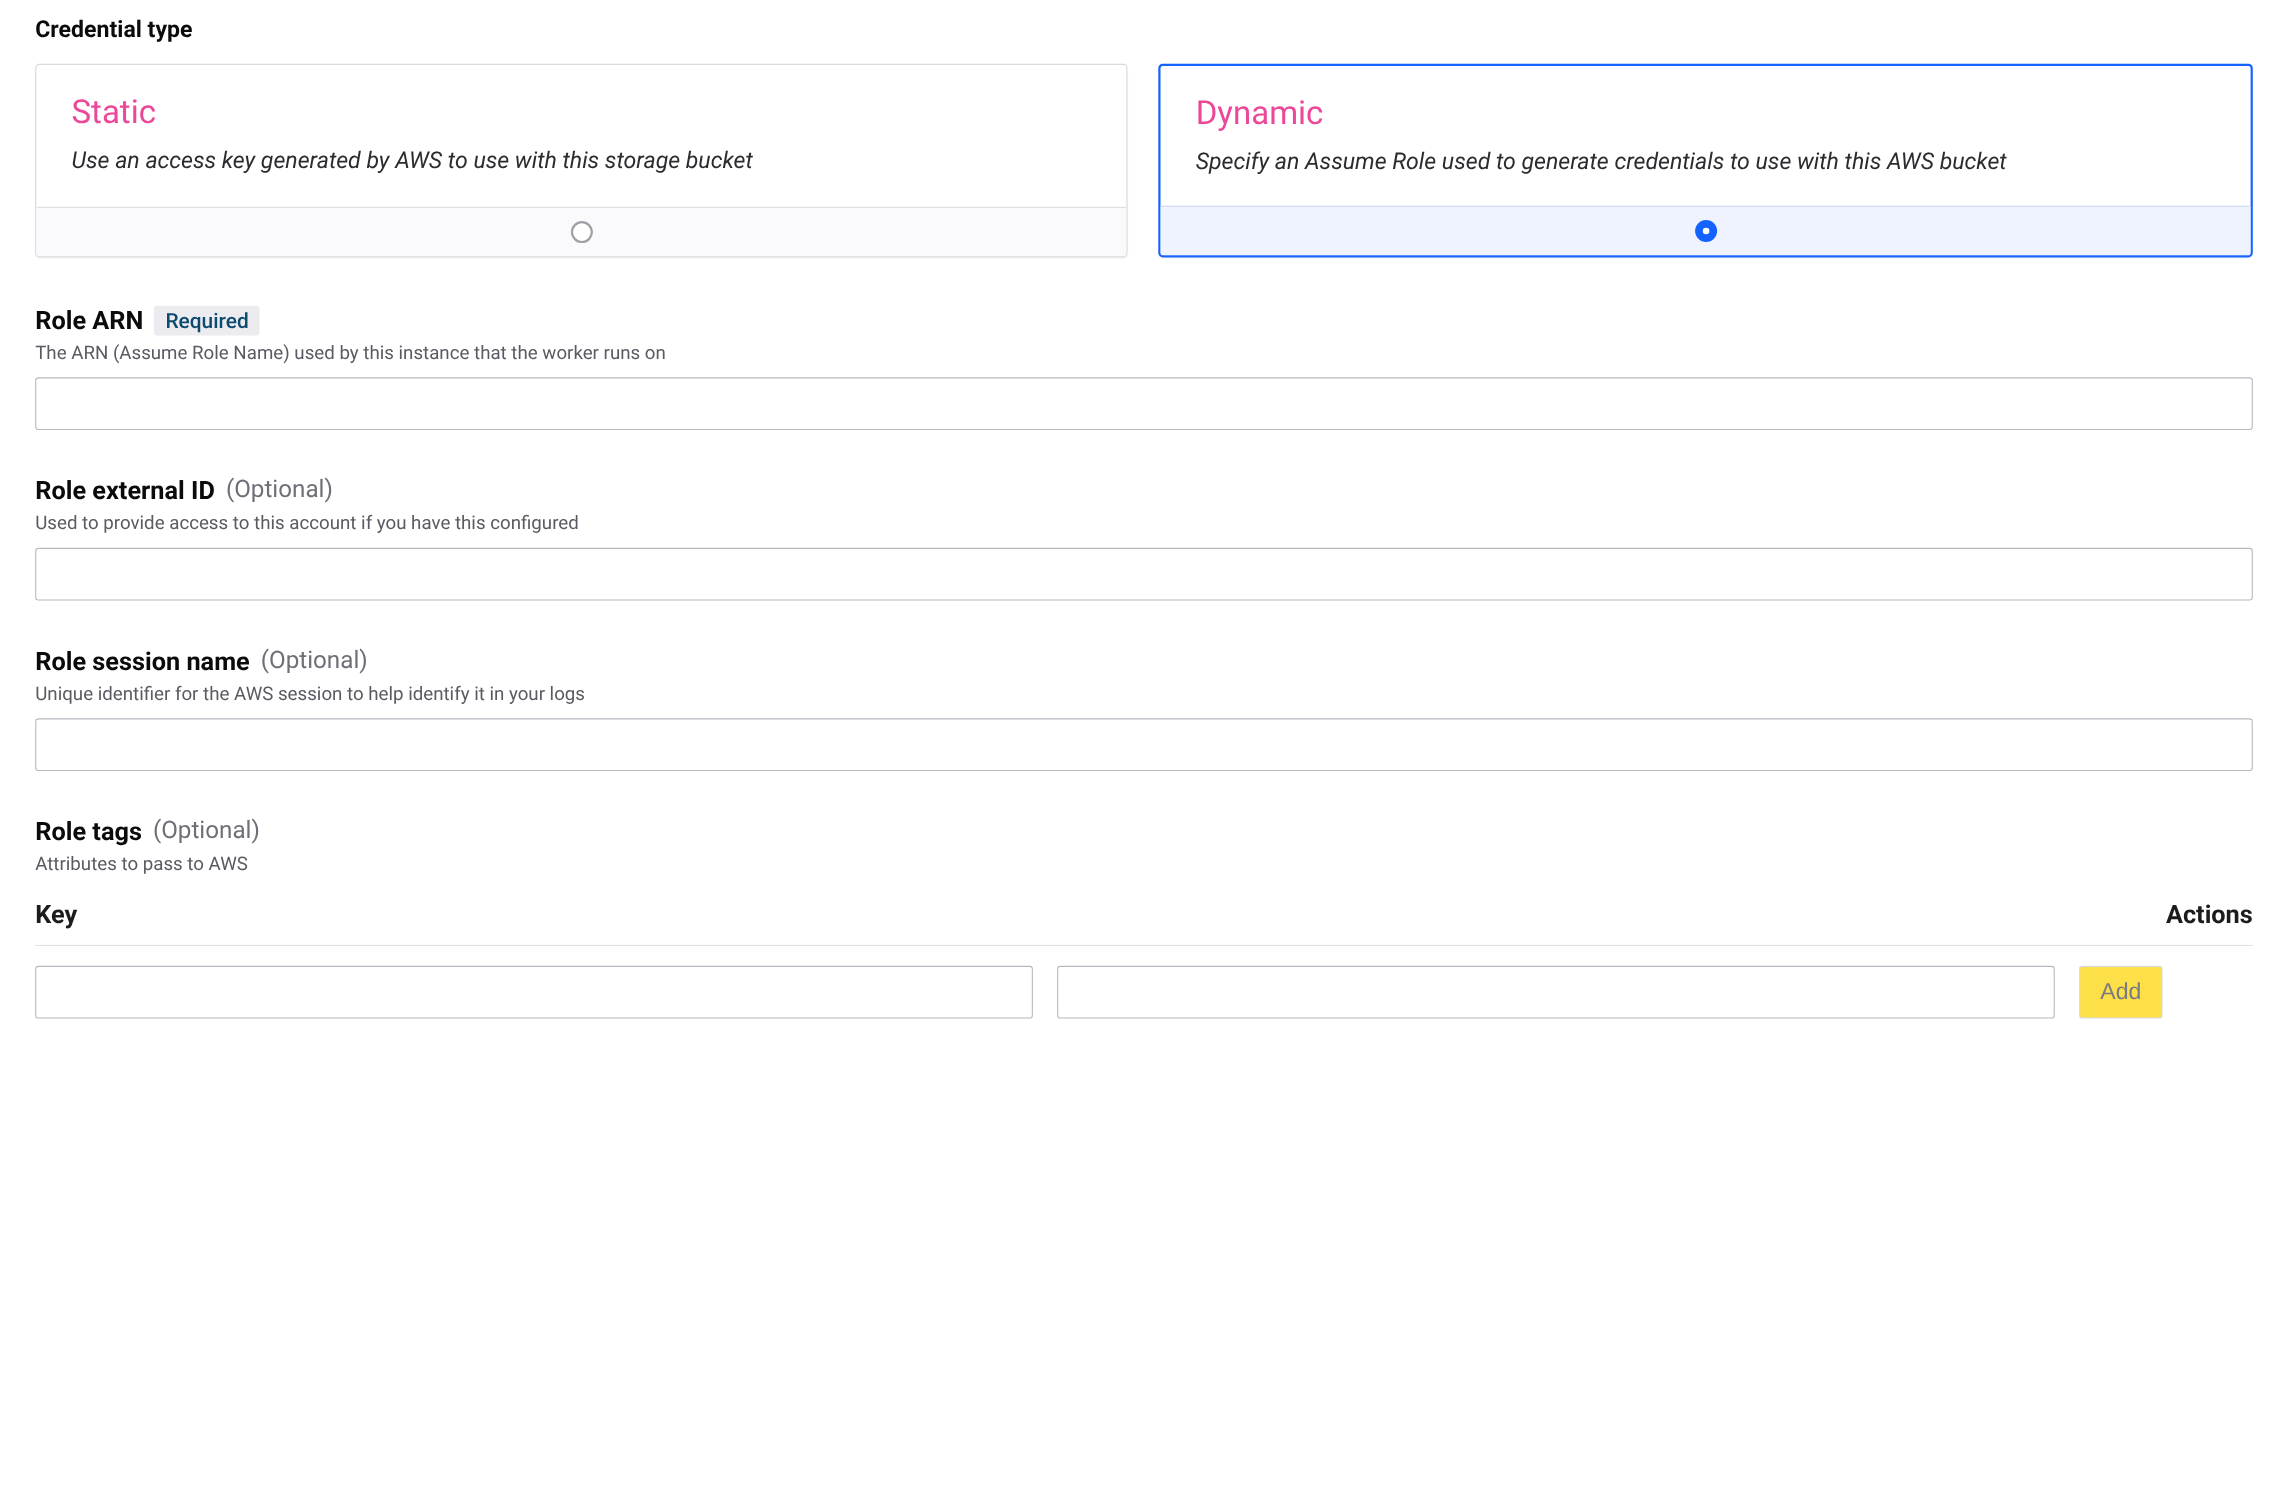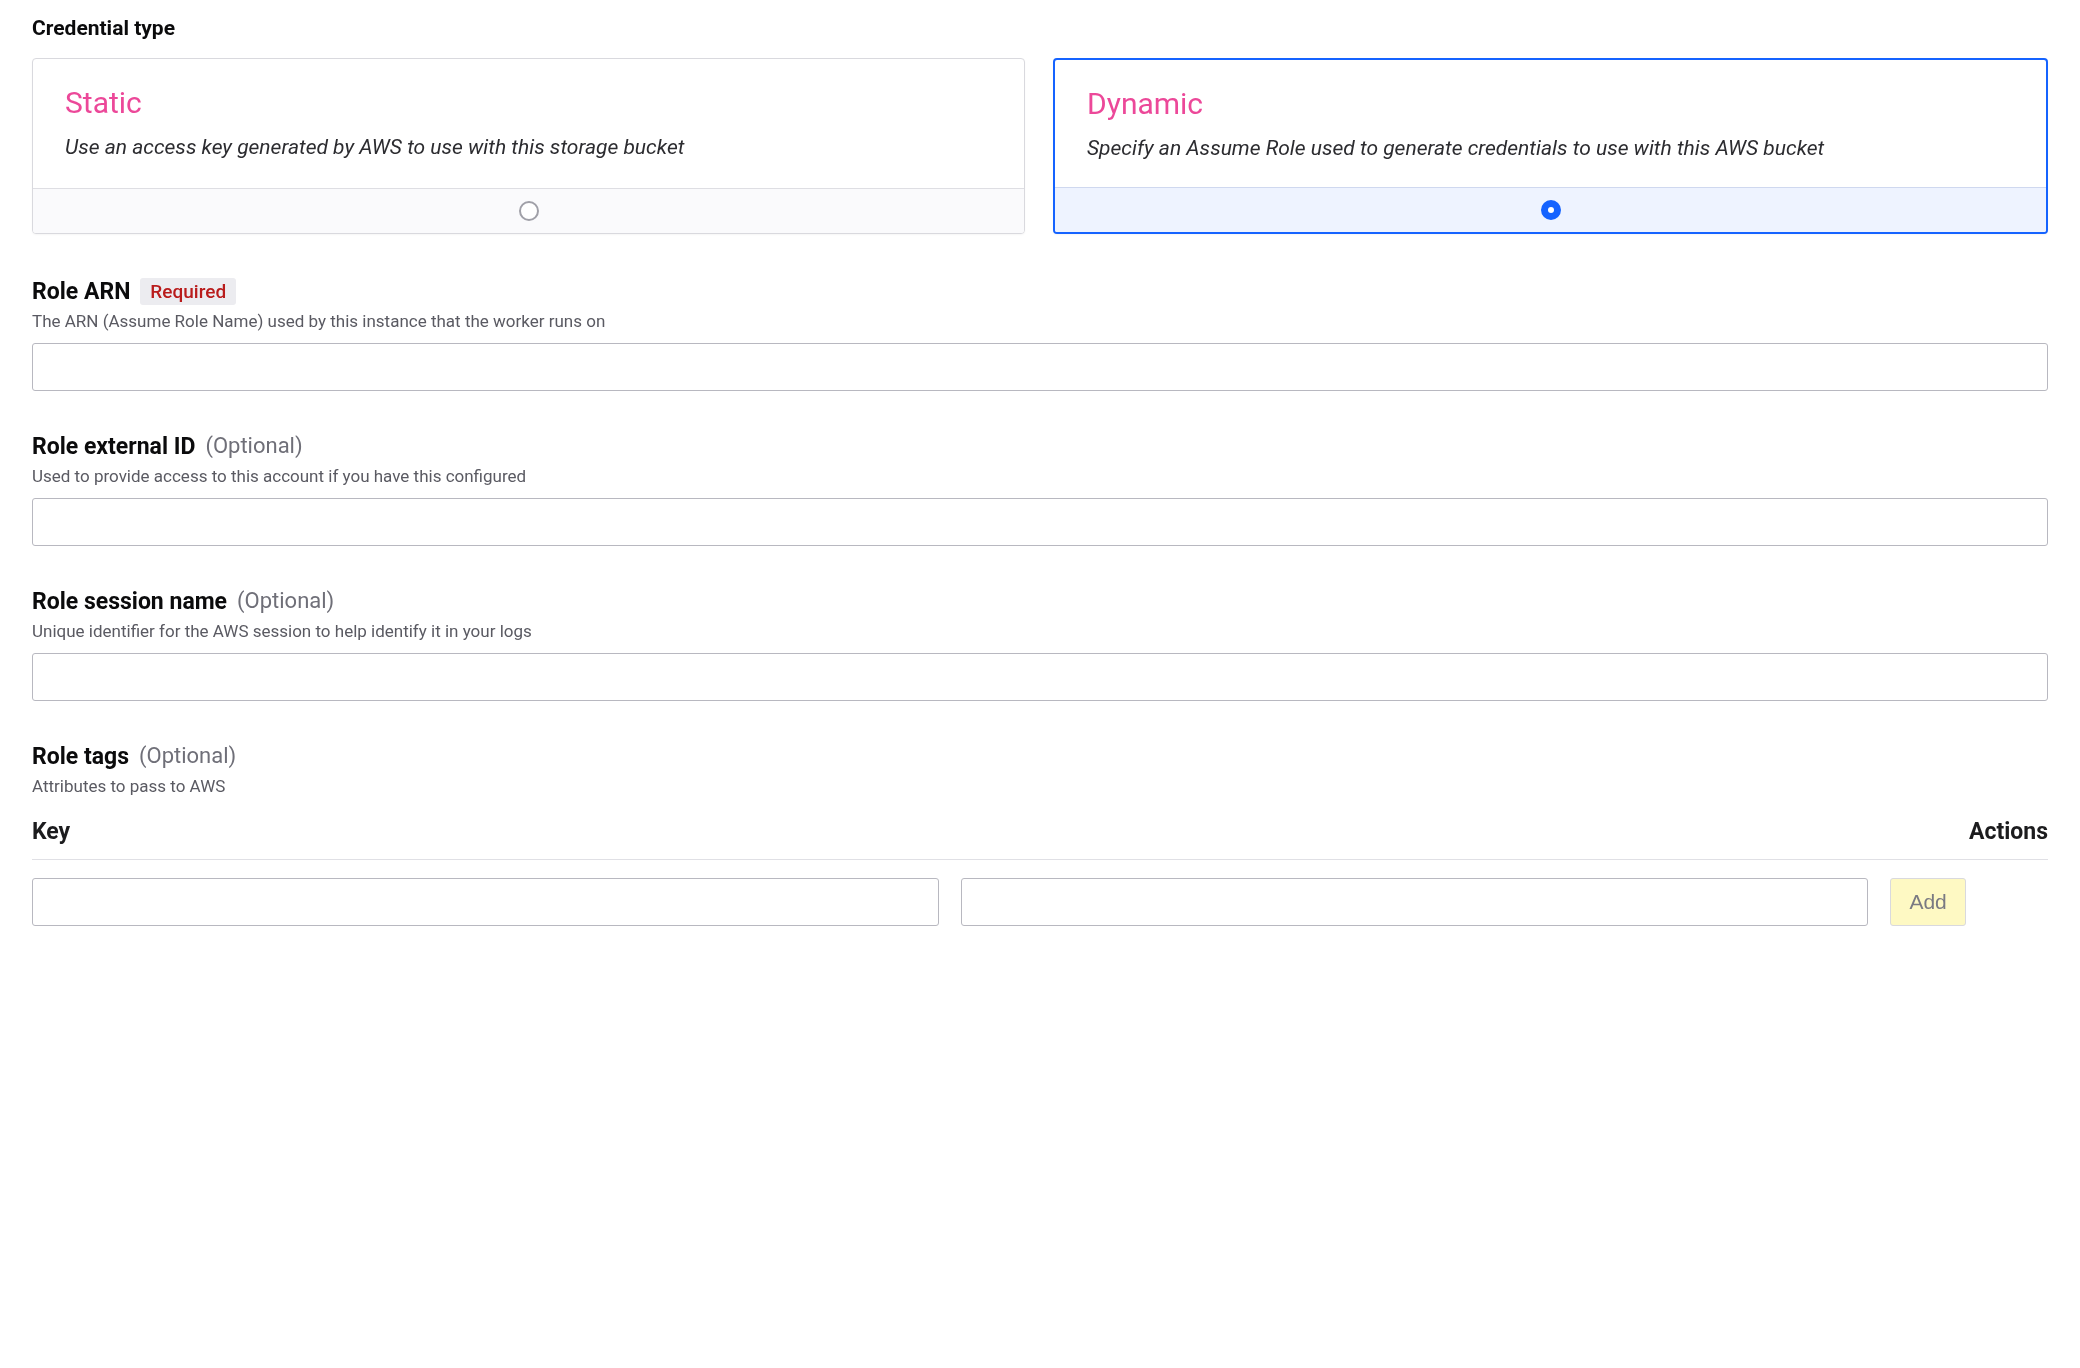--- a/index.html
+++ b/index.html
@@ -103,21 +103,21 @@
       gap: 10px;
       margin-bottom: 6px;
     }
     .field-label {
       font-weight: 700;
       font-size: 23px;
       color: #0b0b0c;
     }
     .badge-required {
       background: #ececf0;
-      color: #b91c1c;
+      color: #0c4a6e;
       font-size: 19px;
       padding: 2px 10px;
       border-radius: 3px;
       font-weight: 500;
     }
     .badge-optional {
       color: #6f6f78;
       font-size: 22px;
       font-weight: 400;
     }
@@ -152,21 +152,21 @@
       gap: 22px;
       align-items: center;
     }
     .tags-input-row .text-input.key { flex: 0 0 45%; }
     .tags-input-row .text-input.value { flex: 0 0 45%; }
     .add-btn {
       flex-shrink: 0;
       height: 48px;
       padding: 0 18px;
       border: 1px solid #d9d9de;
-      background: #fef9c3;
+      background: #fde047;
       color: #7a7a82;
       font-size: 21px;
       border-radius: 3px;
       cursor: pointer;
     }
   </style>
 </head>
 <body>
 
 <div class="section-label">Credential type</div>

